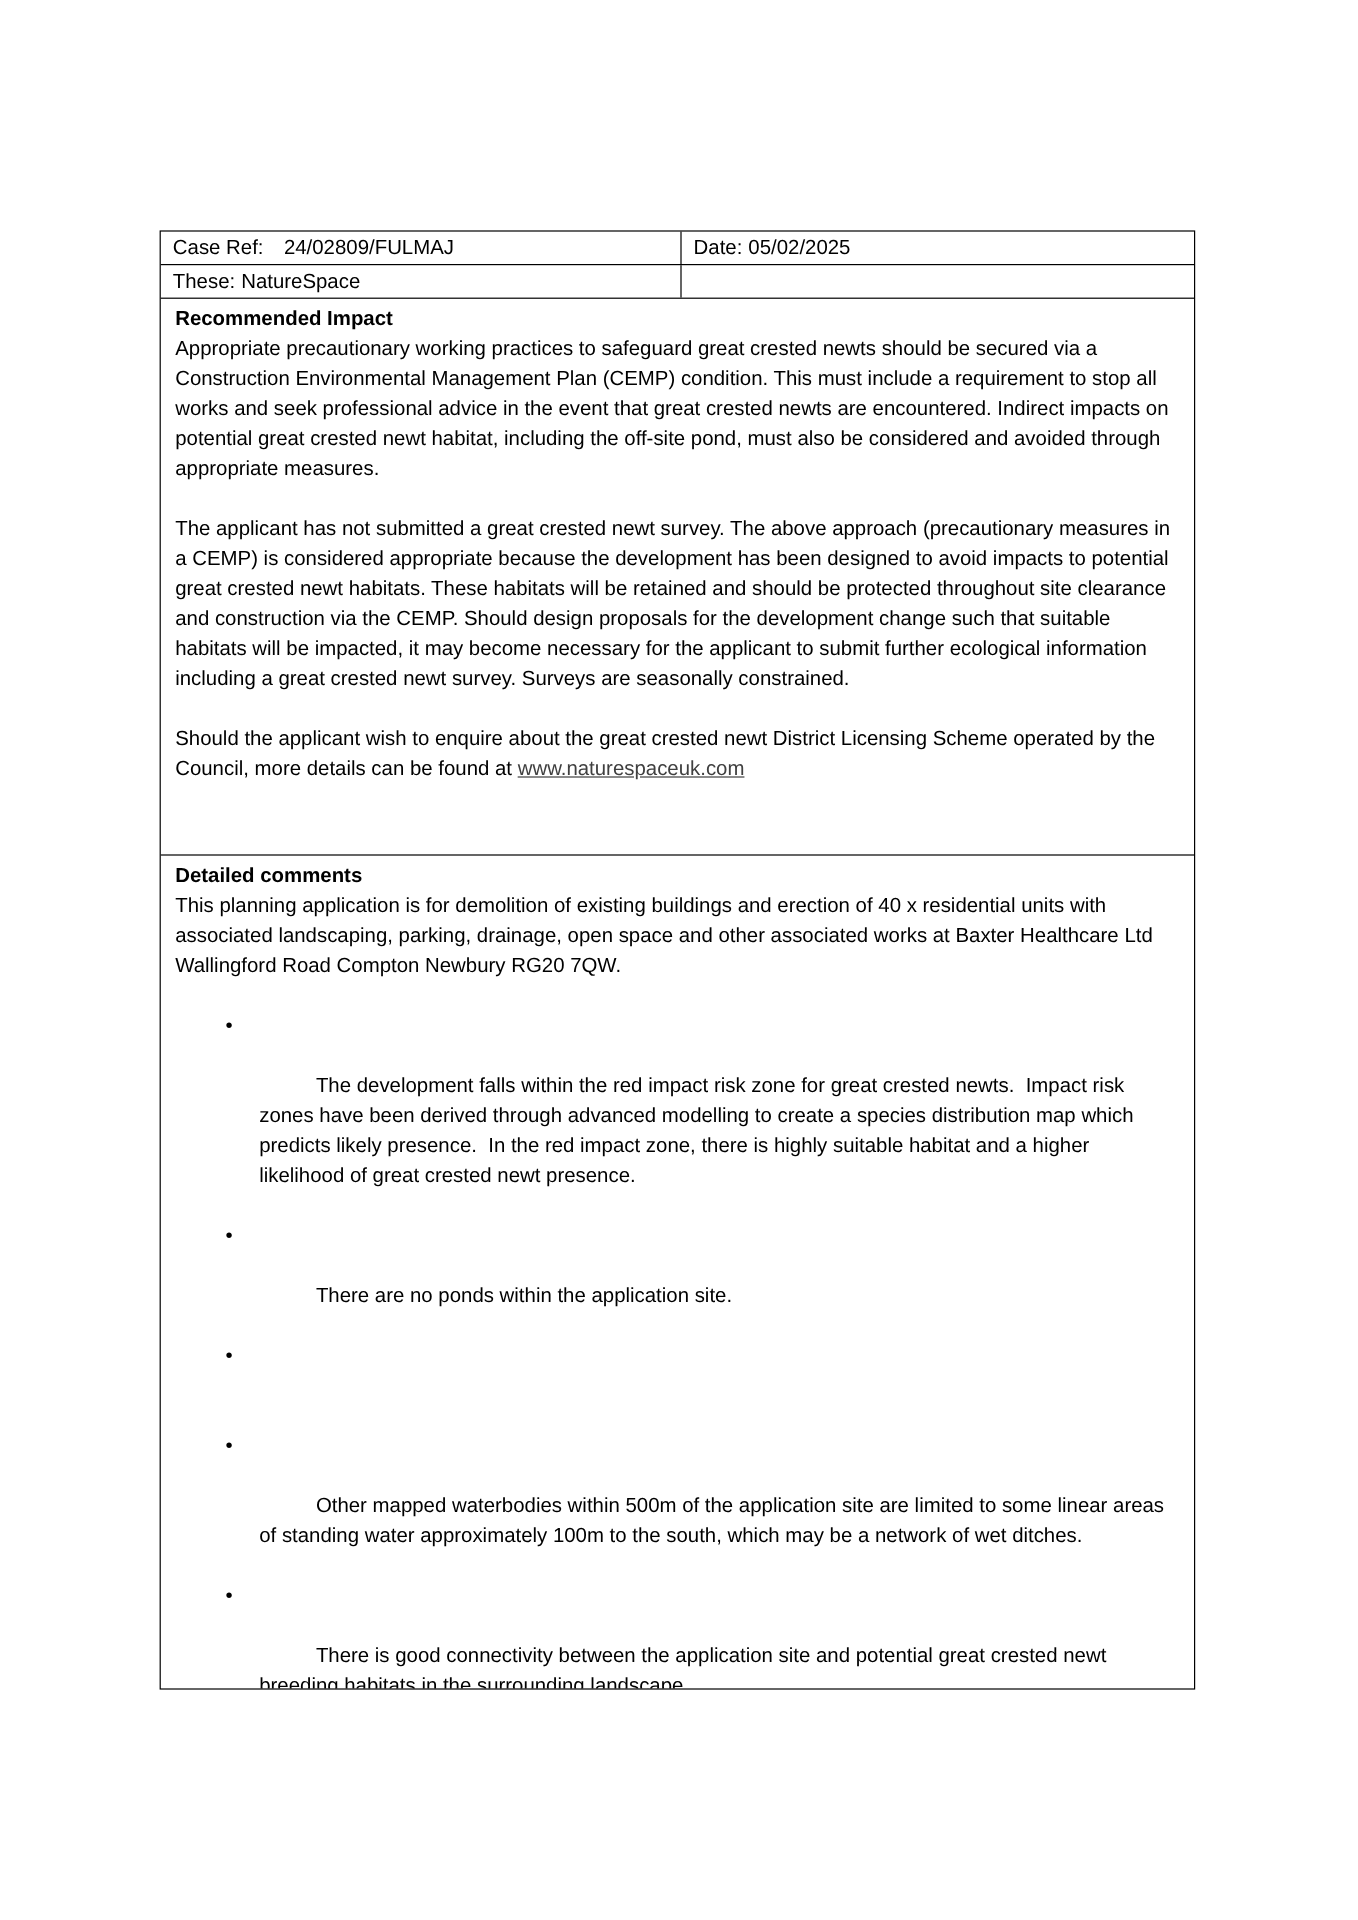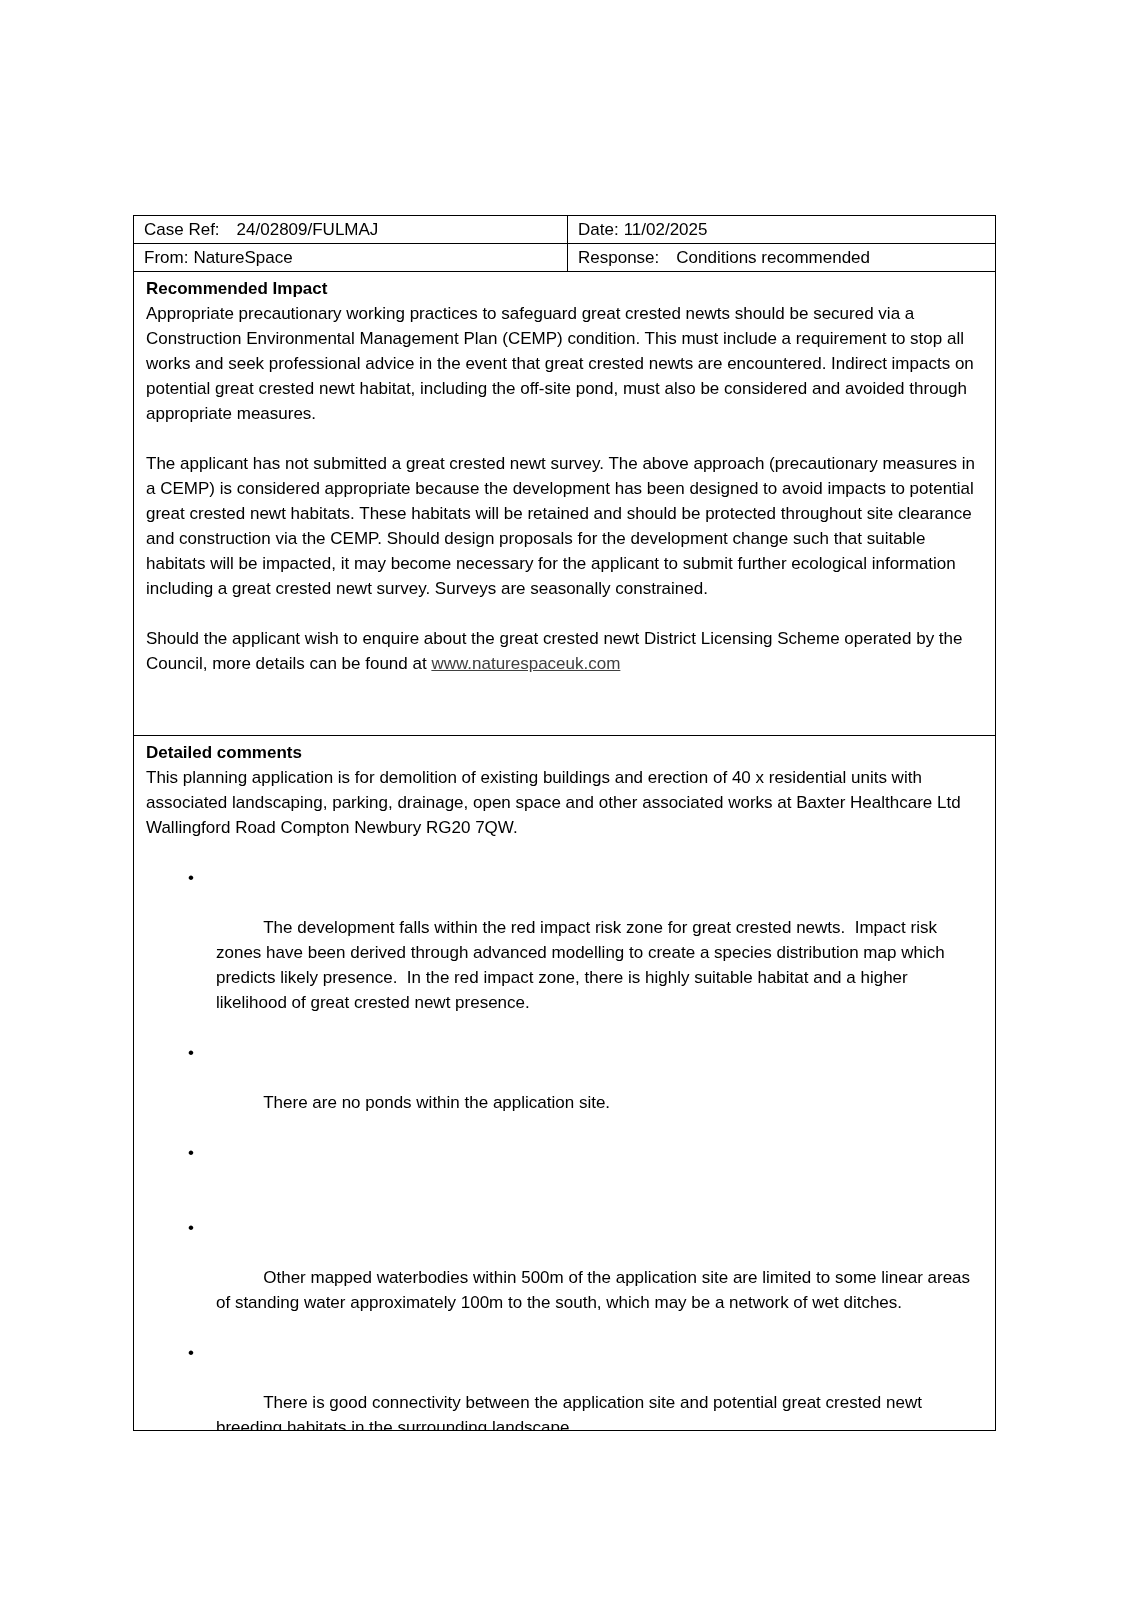--- a/index.html
+++ b/index.html
@@ -17,21 +17,20 @@
     font-size: 17px;
     line-height: 25px;
   }
   .doc-table {
     position: absolute;
     left: 133px;
     top: 192px;
     width: 863px;
     box-sizing: border-box;
     border: 1.5px solid #000000;
-    margin-top: 23px;
   }
   .hdr-row {
     display: flex;
     box-sizing: border-box;
     height: 28px;
     border-bottom: 1.5px solid #000000;
   }
   .hdr-cell {
     box-sizing: border-box;
     display: flex;
@@ -93,32 +92,28 @@
 <div class="page">
   <div class="doc-table">
 
     <div class="hdr-row">
       <div class="hdr-cell left">
         <span>Case Ref:</span>
         <span class="tab-gap">24/02809/FULMAJ</span>
       </div>
       <div class="hdr-cell right">
         <span>Date:</span>
-        <span class="gap">11/02/2025</span>
+        <span class="gap">05/02/2025</span>
       </div>
     </div>
 
     <div class="hdr-row">
       <div class="hdr-cell left">
-        <span>From:</span>
+        <span>These:</span>
         <span class="gap">NatureSpace</span>
-      </div>
-      <div class="hdr-cell right">
-        <span>Response:</span>
-        <span class="tab-gap">Conditions recommended</span>
       </div>
     </div>
 
     <div class="section recommended">
       <p class="heading">Recommended Impact</p>
       <p>Appropriate precautionary working practices to safeguard great crested newts should be secured via a Construction Environmental Management Plan (CEMP) condition. This must include a requirement to stop all works and seek professional advice in the event that great crested newts are encountered. Indirect impacts on potential great crested newt habitat, including the off-site pond, must also be considered and avoided through appropriate measures.</p>
       <p>The applicant has not submitted a great crested newt survey. The above approach (precautionary measures in a CEMP) is considered appropriate because the development has been designed to avoid impacts to potential great crested newt habitats. These habitats will be retained and should be protected throughout site clearance and construction via the CEMP. Should design proposals for the development change such that suitable habitats will be impacted, it may become necessary for the applicant to submit further ecological information including a great crested newt survey. Surveys are seasonally constrained.</p>
       <p><span>Should the applicant wish to enquire about the great crested newt District Licensing Scheme operated by the Council, more details can be found at </span><a class="doc-link" href="#">www.naturespaceuk.com</a></p>
     </div>
 

